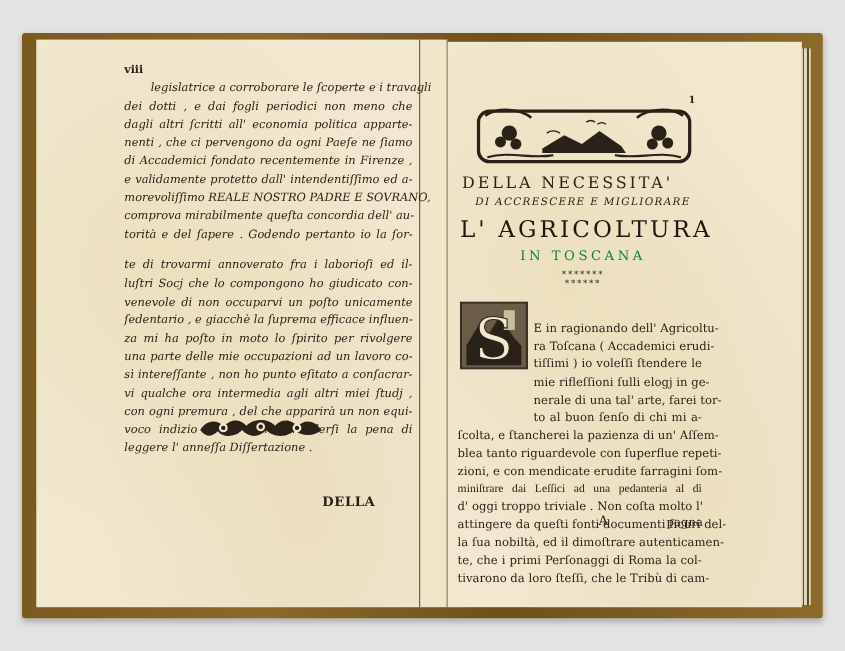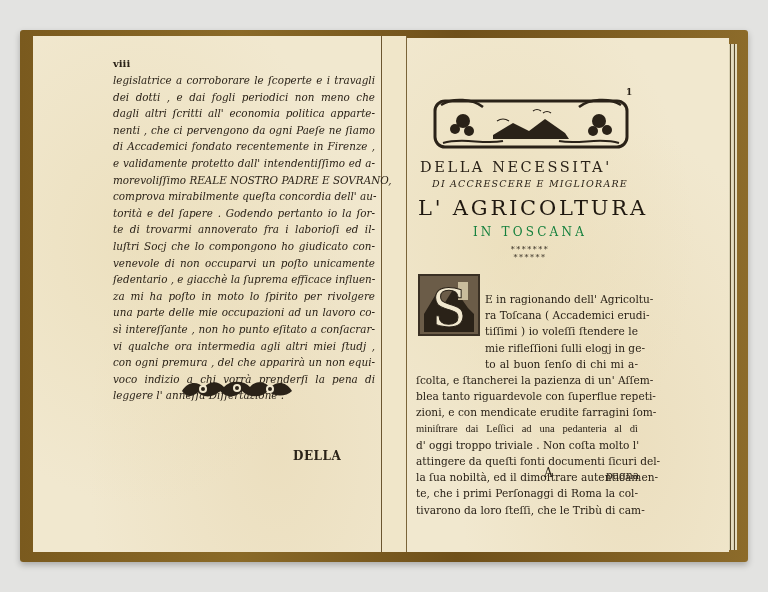--- a/index.html
+++ b/index.html
@@ -58,30 +58,30 @@
 
 <div class="cover"></div>
 <div class="page page-left"></div>
 <div class="gutter-left"></div>
 <div class="page page-right"></div>
 <div class="edge-stack"></div>
 
 <div class="text-left">
   <span class="pgnum">viii</span>
   <div id="left-lines">
-      <span class="line" style="display: block; white-space: nowrap; text-align: justify; text-align-last: justify;">legislatrice a corroborare le ſcoperte e i travagli</span>
+      <span class="line" style="display: block; white-space: nowrap; text-align: justify; text-align-last: justify; margin-left: 24px;">legislatrice a corroborare le ſcoperte e i travagli</span>
       <span class="line" style="display: block; white-space: nowrap; text-align: justify; text-align-last: justify;">dei dotti , e dai fogli periodici non meno che</span>
       <span class="line" style="display: block; white-space: nowrap; text-align: justify; text-align-last: justify;">dagli altri ſcritti all' economia politica apparte-</span>
       <span class="line" style="display: block; white-space: nowrap; text-align: justify; text-align-last: justify;">nenti , che ci pervengono da ogni Paeſe ne ſiamo</span>
       <span class="line" style="display: block; white-space: nowrap; text-align: justify; text-align-last: justify;">di Accademici fondato recentemente in Firenze ,</span>
       <span class="line" style="display: block; white-space: nowrap; text-align: justify; text-align-last: justify;">e validamente protetto dall' intendentiſſimo ed a-</span>
       <span class="line" style="display: block; white-space: nowrap; text-align: justify; text-align-last: justify;">morevoliſſimo REALE NOSTRO PADRE E SOVRANO,</span>
       <span class="line" style="display: block; white-space: nowrap; text-align: justify; text-align-last: justify;">comprova mirabilmente queſta concordia dell' au-</span>
       <span class="line" style="display: block; white-space: nowrap; text-align: justify; text-align-last: justify;">torità e del ſapere . Godendo pertanto io la ſor-</span>
-      <span class="line" style="display: block; white-space: nowrap; text-align: justify; text-align-last: justify;">te di trovarmi annoverato fra i laborioſi ed il-</span>
+      <span class="line" style="display: block; white-space: nowrap; text-align: justify; text-align-last: justify; margin-top: 12px;">te di trovarmi annoverato fra i laborioſi ed il-</span>
       <span class="line" style="display: block; white-space: nowrap; text-align: justify; text-align-last: justify;">luſtri Socj che lo compongono ho giudicato con-</span>
       <span class="line" style="display: block; white-space: nowrap; text-align: justify; text-align-last: justify;">venevole di non occuparvi un poſto unicamente</span>
       <span class="line" style="display: block; white-space: nowrap; text-align: justify; text-align-last: justify;">ſedentario , e giacchè la ſuprema efficace influen-</span>
       <span class="line" style="display: block; white-space: nowrap; text-align: justify; text-align-last: justify;">za mi ha poſto in moto lo ſpirito per rivolgere</span>
       <span class="line" style="display: block; white-space: nowrap; text-align: justify; text-align-last: justify;">una parte delle mie occupazioni ad un lavoro co-</span>
       <span class="line" style="display: block; white-space: nowrap; text-align: justify; text-align-last: justify;">sì intereſſante , non ho punto eſitato a conſacrar-</span>
       <span class="line" style="display: block; white-space: nowrap; text-align: justify; text-align-last: justify;">vi qualche ora intermedia agli altri miei ſtudj ,</span>
       <span class="line" style="display: block; white-space: nowrap; text-align: justify; text-align-last: justify;">con ogni premura , del che apparirà un non equi-</span>
       <span class="line" style="display: block; white-space: nowrap; text-align: justify; text-align-last: justify;">voco indizio a chi vorrà prenderſi la pena di</span>
       <span class="line" style="display: block; white-space: nowrap; text-align: justify; text-align-last: left;">leggere l' anneſſa Diſſertazione .</span>
@@ -132,20 +132,21 @@
   <rect x="40" y="8" width="10" height="18" fill="#c9bc9c"></rect>
   <text x="31" y="52" text-anchor="middle" font-family="DejaVu Serif, serif" font-size="52" fill="#f1e8cf" stroke="#2a2218" stroke-width="1">S</text>
 </svg>
 
 <div class="text-right">
   <div id="right-indented" class="indent">
       <span class="line" style="display: block; white-space: nowrap; text-align: justify; text-align-last: justify;">E in ragionando dell' Agricoltu-</span>
       <span class="line" style="display: block; white-space: nowrap; text-align: justify; text-align-last: justify;">ra Toſcana ( Accademici erudi-</span>
       <span class="line" style="display: block; white-space: nowrap; text-align: justify; text-align-last: justify;">tiſſimi ) io voleſſi ſtendere le</span>
       <span class="line" style="display: block; white-space: nowrap; text-align: justify; text-align-last: justify;">mie rifleſſioni ſulli elogj in ge-</span>
+      <span class="line" style="display: block; white-space: nowrap; text-align: justify; text-align-last: justify;">nerale di una tal' arte, farei tor-</span>
       <span class="line" style="display: block; white-space: nowrap; text-align: justify; text-align-last: justify;">to al buon ſenſo di chi mi a-</span>
     </div>
   <div id="right-lines">
       <span class="line" style="display: block; white-space: nowrap; text-align: justify; text-align-last: justify;">ſcolta, e ſtancherei la pazienza di un' Aſſem-</span>
       <span class="line" style="display: block; white-space: nowrap; text-align: justify; text-align-last: justify;">blea tanto riguardevole con ſuperflue repeti-</span>
       <span class="line" style="display: block; white-space: nowrap; text-align: justify; text-align-last: justify;">zioni, e con mendicate erudite farragini ſom-</span>
       <span class="line" style="display: block; white-space: nowrap; text-align: justify; text-align-last: justify; font-family: Liberation Serif, serif;">miniſtrare dai Leſſici ad una pedanteria al dì</span>
       <span class="line" style="display: block; white-space: nowrap; text-align: justify; text-align-last: justify;">d' oggi troppo triviale . Non coſta molto l'</span>
       <span class="line" style="display: block; white-space: nowrap; text-align: justify; text-align-last: justify;">attingere da queſti fonti documenti ſicuri del-</span>
       <span class="line" style="display: block; white-space: nowrap; text-align: justify; text-align-last: justify;">la ſua nobiltà, ed il dimoſtrare autenticamen-</span>

